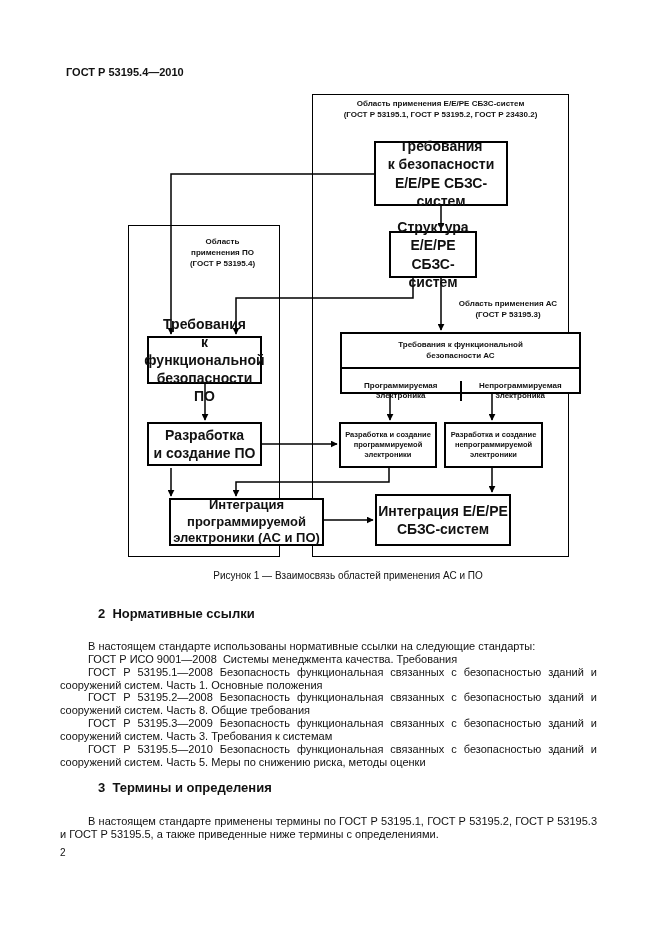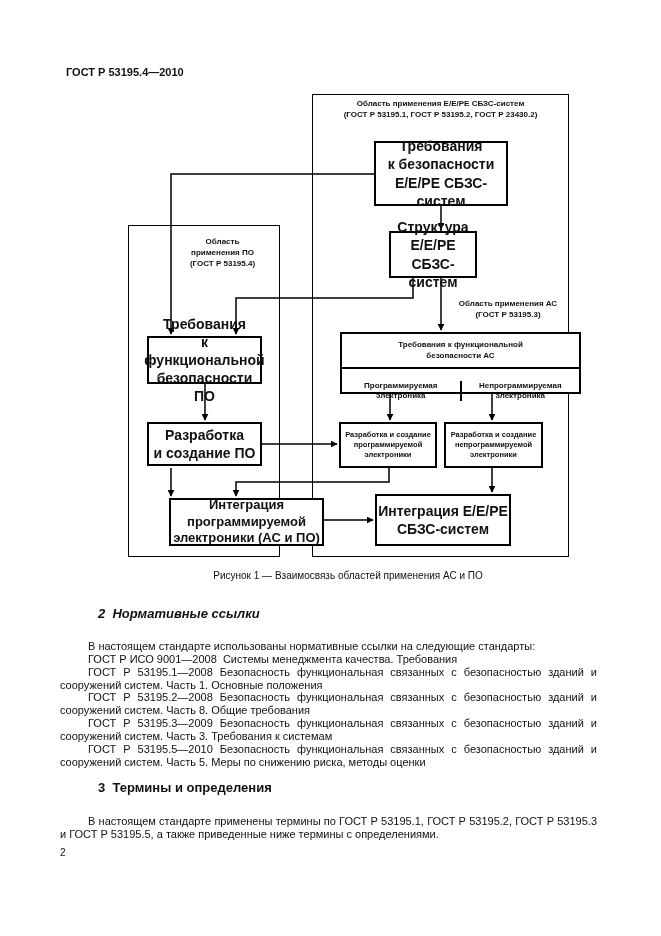--- a/index.html
+++ b/index.html
@@ -109,21 +109,21 @@
 безопасности ПО</div>
   <div class="abs box" style="left:147px;top:422px;width:115px;height:44px;">Разработка
 и создание ПО</div>
   <div class="abs box" style="left:138px;top:498px;width:155px;height:48px;font-size:13px;margin-left:31px;">Интеграция
 программируемой
 электроники (АС и ПО)</div>
 </div>
 
 <div class="abs caption">Рисунок 1 — Взаимосвязь областей применения АС и ПО</div>
 
-<div class="abs heading" style="top:606px;font-style:italic;">2  Нормативные ссылки</div>
+<div class="abs heading" style="top:606px;">2  Нормативные ссылки</div>
 
 <div class="abs bline ind" style="top:640px;">В настоящем стандарте использованы нормативные ссылки на следующие стандарты:</div>
 <div class="abs bline ind" style="top:653px;">ГОСТ Р ИСО 9001—2008  Системы менеджмента качества. Требования</div>
 <div class="abs bline ind j" style="top:666px;">ГОСТ Р 53195.1—2008 Безопасность функциональная связанных с безопасностью зданий и</div>
 <div class="abs bline" style="top:679px;">сооружений систем. Часть 1. Основные положения</div>
 <div class="abs bline ind j" style="top:691px;">ГОСТ Р 53195.2—2008 Безопасность функциональная связанных с безопасностью зданий и</div>
 <div class="abs bline" style="top:704px;">сооружений систем. Часть 8. Общие требования</div>
 <div class="abs bline ind j" style="top:717px;">ГОСТ Р 53195.3—2009 Безопасность функциональная связанных с безопасностью зданий и</div>
 <div class="abs bline" style="top:730px;">сооружений систем. Часть 3. Требования к системам</div>
 <div class="abs bline ind j" style="top:743px;">ГОСТ Р 53195.5—2010 Безопасность функциональная связанных с безопасностью зданий и</div>

